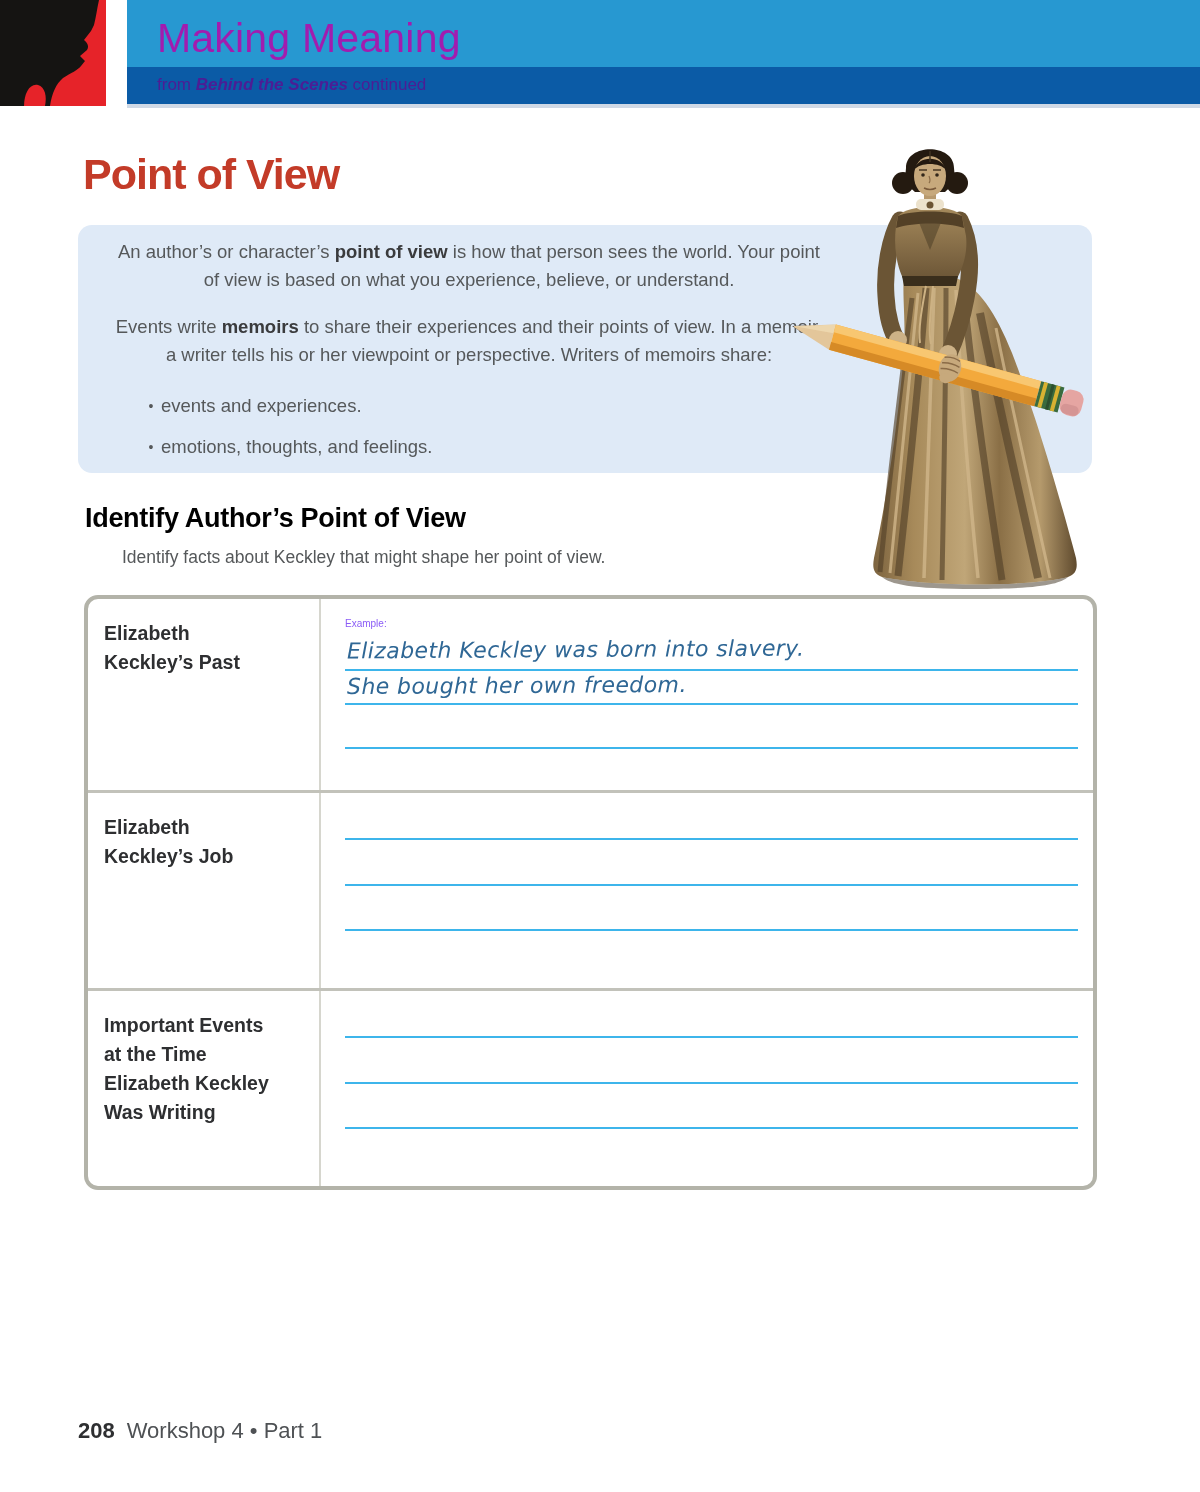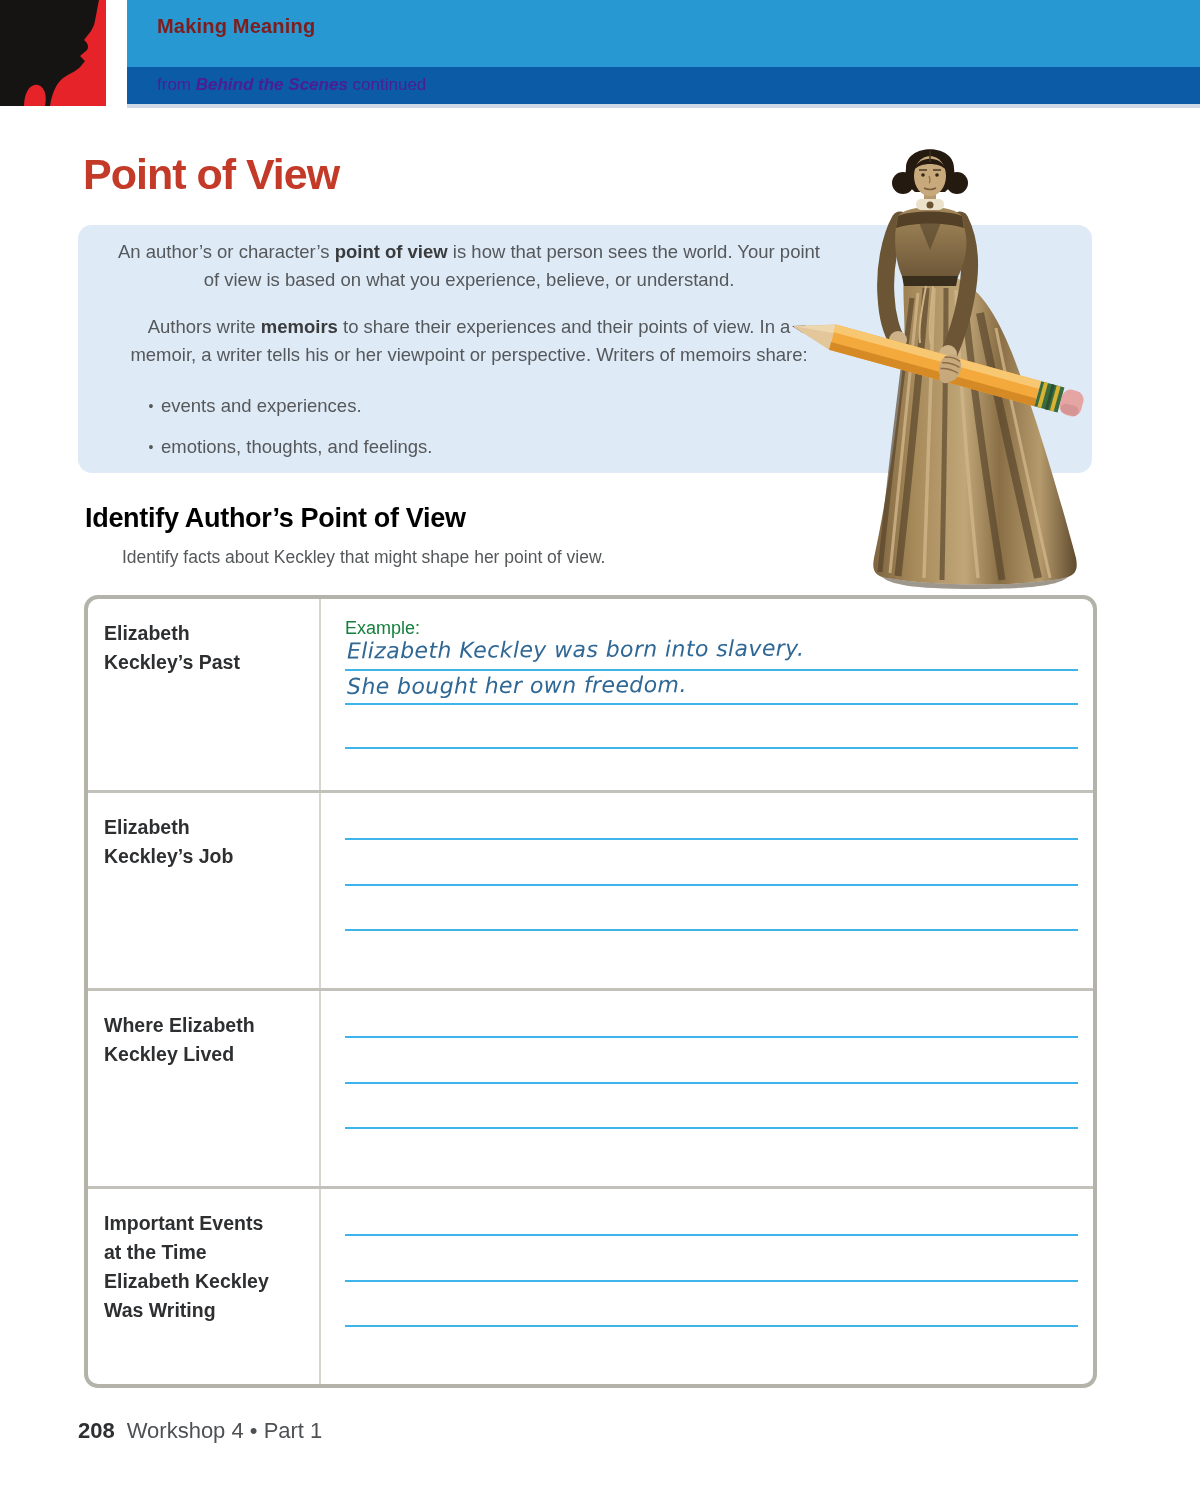--- a/index.html
+++ b/index.html
@@ -4,21 +4,21 @@
 <style>
   html,body{margin:0;padding:0;background:#ffffff;}
   .page{position:relative;width:1200px;height:1492px;background:#ffffff;overflow:hidden;
         font-family:"Liberation Sans","DejaVu Sans",sans-serif;color:#55585a;}
 
   
   .logo{position:absolute;left:0;top:0;width:106px;height:106px;}
   .bar-light{position:absolute;left:127px;top:0;width:1073px;height:67px;background:#2798d1;}
   .bar-dark{position:absolute;left:127px;top:67px;width:1073px;height:37px;background:#0b5ba6;}
   .bar-under{position:absolute;left:127px;top:104px;width:1073px;height:4px;background:#cfd9e6;}
-  .header-title{position:absolute;left:157px;top:15px;font-size:20px;font-weight:bold;color:#7f1d1d;letter-spacing:0.2px;}
+  .header-title{position:absolute;left:157px;top:15px;font-size:41px;font-weight:normal;color:#a21caf;letter-spacing:0.2px;}
   .header-sub{position:absolute;left:157px;top:75px;font-size:17px;color:#4c1d95;}
   .header-sub .src{font-weight:bold;font-style:italic;}
 
   
   .page-title{position:absolute;left:83px;top:150px;font-size:43px;font-weight:800;
               color:#c33b28;letter-spacing:-1px;}
 
   
   .intro-box{position:absolute;left:78px;top:225px;width:1014px;height:248px;background:#dfeaf7;border-radius:14px;text-align:center;}
   .intro-inner{position:absolute;left:35px;top:13px;width:712px;font-size:18.5px;line-height:27.5px;color:#55585a;}
@@ -40,21 +40,21 @@
   .ws-table{position:absolute;left:84px;top:595px;width:1005px;border:4px solid #b3b3a9;
             border-radius:14px;background:#ffffff;}
   .ws-divider{position:absolute;left:231px;top:0;bottom:0;width:2px;background:#d6d6ce;}
   .ws-row{position:relative;height:195px;border-bottom:3px solid #c2c2ba;padding-left:47px;}
   .ws-row.first{height:191px;}
   .ws-row.last{border-bottom:none;}
   .row-label{position:absolute;left:16px;top:20px;width:190px;font-size:19.5px;font-weight:bold;
              color:#2e2f31;line-height:29px;}
   .row-label span{display:block;}
   .write-line{position:absolute;left:257px;width:733px;height:0;border-bottom:2px solid #3db5eb;}
-  .example-label{position:absolute;left:257px;top:19px;font-size:18px;color:#15803d;text-align:center;}
+  .example-label{position:absolute;left:257px;top:19px;font-size:10px;color:#8b5cf6;text-align:center;}
   .handwriting{position:absolute;left:259px;font-size:22px;font-style:italic;color:#2f6795;
                font-family:"DejaVu Sans",sans-serif;letter-spacing:0.4px;transform:rotate(-0.35deg);}
 
   
   .footer{position:absolute;left:78px;top:1418px;font-size:22px;color:#4e5154;}
   .footer .pgnum{font-weight:bold;color:#2e2f31;margin-right:12px;}
 </style>
 </head>
 <body>
 
@@ -71,21 +71,21 @@
   <div class="bar-dark"></div>
   <div class="bar-under"></div>
   <div class="header-title">Making Meaning</div>
   <div class="header-sub"><span>from </span><span class="src">Behind the Scenes</span><span> continued</span></div>
 
   <div class="page-title">Point of View</div>
 
   <div class="intro-box">
     <div class="intro-inner">
       <p><span>An author’s or character’s </span><b>point of view</b><span> is how that person sees the world. Your point of view is based on what you experience, believe, or understand.</span></p>
-      <p><span>Authors write </span><b>memoirs</b><span> to share their experiences and their points of view. In a memoir, a writer tells his or her viewpoint or perspective. Writers of memoirs share:</span></p>
+      <p><span>Events write </span><b>memoirs</b><span> to share their experiences and their points of view. In a memoir, a writer tells his or her viewpoint or perspective. Writers of memoirs share:</span></p>
       <div class="bullets">
         <div class="bullet-row">
           <span class="bullet-dot">•</span>
           <span>events and experiences.</span>
         </div>
         <div class="bullet-row">
           <span class="bullet-dot">•</span>
           <span>emotions, thoughts, and feelings.</span>
         </div>
       </div>
@@ -202,29 +202,20 @@
     <div class="ws-row">
       <div class="row-label">
         <span>Elizabeth</span>
         <span>Keckley’s Job</span>
       </div>
       <div class="write-line" style="top:45px;"></div>
       <div class="write-line" style="top:91px;"></div>
       <div class="write-line" style="top:136px;"></div>
     </div>
 
-    <div class="ws-row">
-      <div class="row-label">
-        <span>Where Elizabeth</span>
-        <span>Keckley Lived</span>
-      </div>
-      <div class="write-line" style="top:45px;"></div>
-      <div class="write-line" style="top:91px;"></div>
-      <div class="write-line" style="top:136px;"></div>
-    </div>
 
     <div class="ws-row last">
       <div class="row-label">
         <span>Important Events</span>
         <span>at the Time</span>
         <span>Elizabeth Keckley</span>
         <span>Was Writing</span>
       </div>
       <div class="write-line" style="top:45px;"></div>
       <div class="write-line" style="top:91px;"></div>

